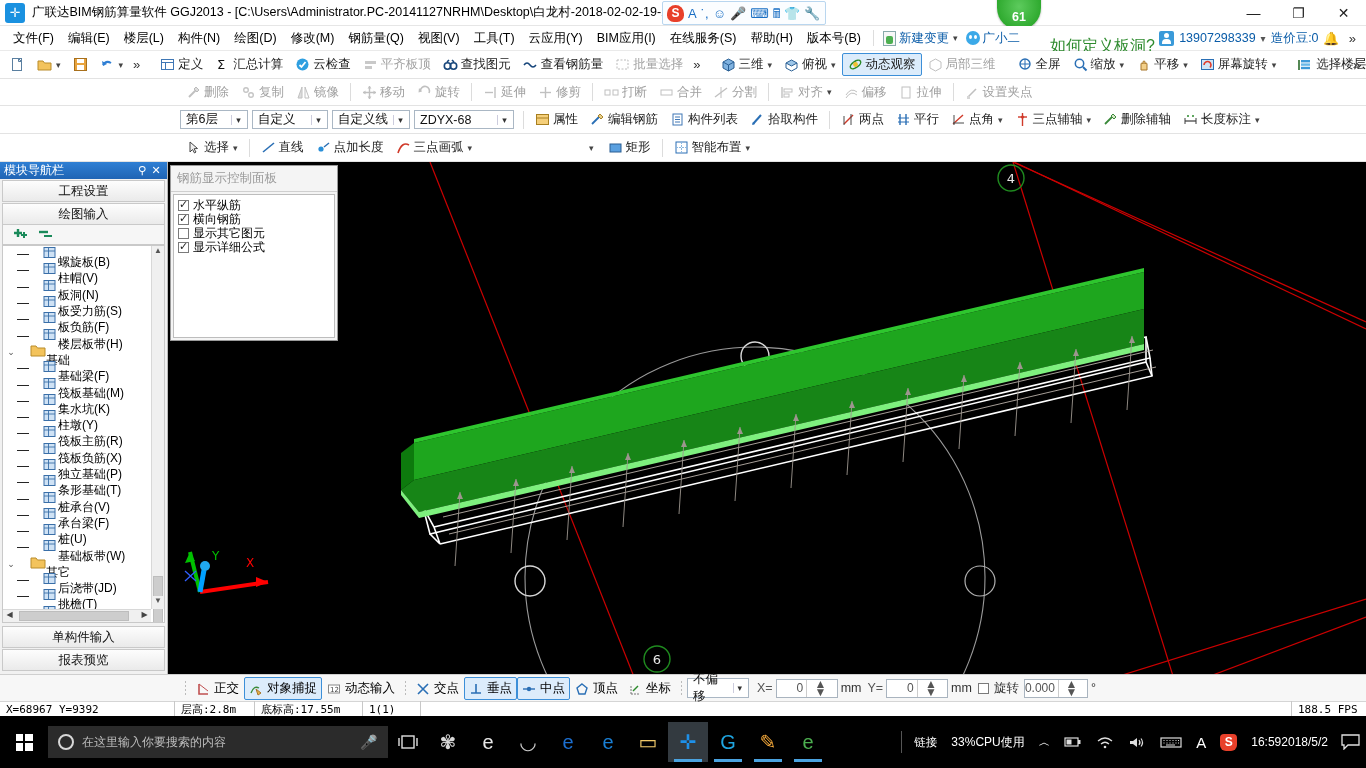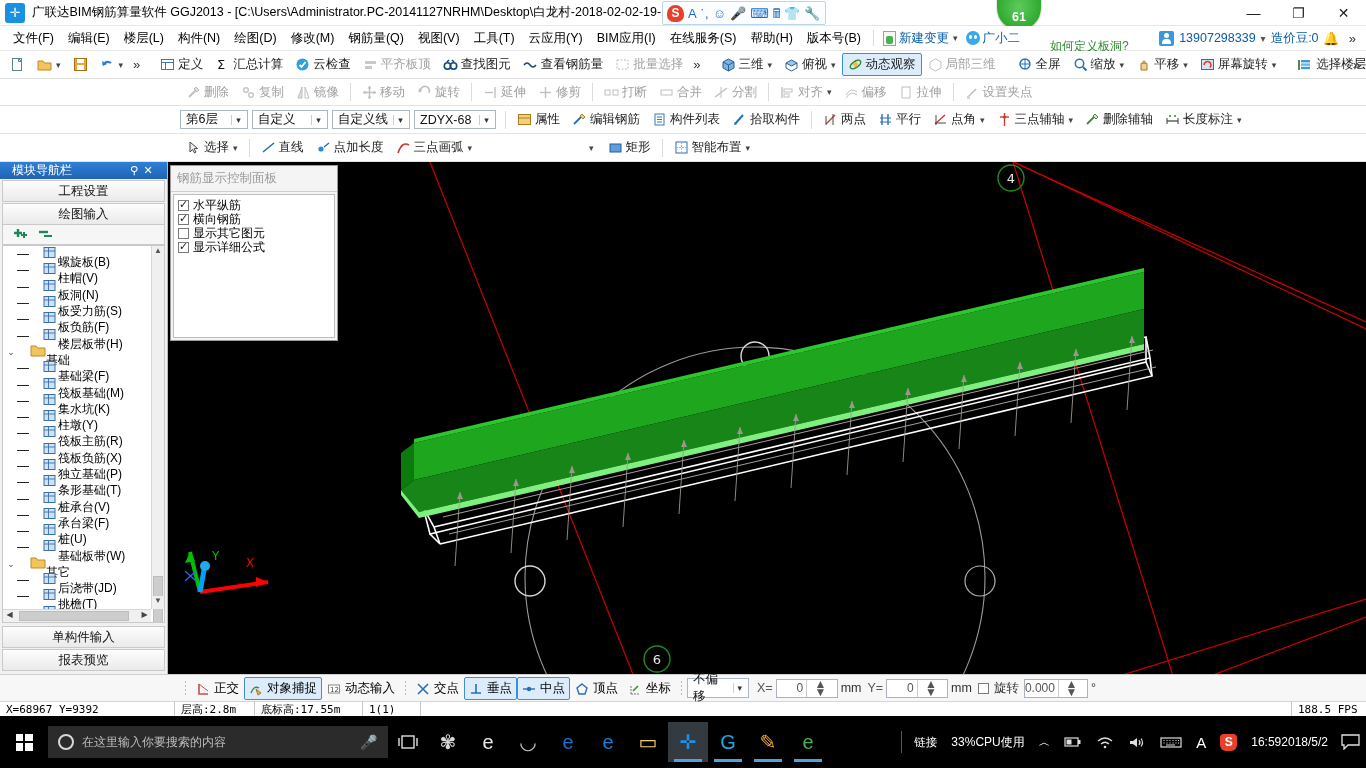--- a/index.html
+++ b/index.html
@@ -46,21 +46,21 @@
   }
   .menubar .mi { padding: 3px 7px; color: #000; white-space: nowrap; cursor: default; }
   .mb-sep { width: 1px; height: 16px; background: #ddd; margin: 0 5px; }
   .mb-new { display: flex; align-items: center; gap: 3px; padding: 2px 4px; }
   .ico-doc { width: 13px; height: 15px; background: #f7f7f7; border: 1px solid #8aa; position: relative; }
   .ico-doc:after { content: ''; position: absolute; left: 2px; bottom: 1px; width: 7px; height: 8px; background: #4caf50; border-radius: 2px;}
   .mb-blue { color: #0a5ca8; }
   .qq-head { width: 14px; height: 14px; border-radius: 50%; background: #3ba9e8; position: relative;}
   .qq-head:before{content:'';position:absolute;left:3px;top:4px;width:3px;height:4px;background:#fff;border-radius:50%;}
   .qq-head:after{content:'';position:absolute;right:3px;top:4px;width:3px;height:4px;background:#fff;border-radius:50%;}
-  .mb-link { color: #2e8b2e; margin-left: 26px; font-size: 12px; margin-top: 17px; }
+  .mb-link { color: #2e8b2e; margin-left: 26px; font-size: 16px; margin-top: 17px; }
   .mb-right { position: absolute; right: 6px; display: flex; align-items: center; gap: 5px; }
   .user-ico { width: 15px; height: 15px; background: #3a9ad9; border-radius: 2px; position: relative;}
   .user-ico:before{content:'';position:absolute;left:5px;top:2px;width:5px;height:5px;border-radius:50%;background:#fff;}
   .user-ico:after{content:'';position:absolute;left:3px;top:8px;width:9px;height:5px;border-radius:4px 4px 0 0;background:#fff;}
   .bell { color: #2a7fd4; font-size: 13px; }
   .chev { color: #555; font-size: 10px; }
 
   
   .toolbar {
     background: #fff; display: flex; align-items: center; flex: none;
@@ -89,21 +89,21 @@
   }
   .combo .cb-arrow { width: 14px; text-align: center; font-size: 9px; color: #333; border-left: 1px solid #ccd; margin-left: 4px;}
 
   
   .main { flex: 1; display: flex; position: relative; min-height: 0; }
 
   
   .navpane { width: 168px; background: #f1f1f1; border-right: 1px solid #b9b9b9; display: flex; flex-direction: column; flex: none; }
   .nav-caption {
     height: 17px; background: linear-gradient(#2f7fd4,#1f64b4); color: #fff; font-size: 12px;
-    display: flex; align-items: center; padding: 0 12px; font-weight: normal;
+    display: flex; align-items: center; padding: 0 4px; font-weight: normal;
   }
   .nav-caption .sp { flex: 1; }
   .nav-caption .b { width: 14px; text-align: center; font-size: 11px; }
   .nav-btn {
     height: 22px; background: linear-gradient(#fdfdfd,#eaeaea); border: 1px solid #c9c9c9;
     margin: 1px 2px 0; display: flex; align-items: center; justify-content: center;
     font-size: 12.5px; color: #111;
   }
   .nav-tools { height: 20px; border: 1px solid #c9c9c9; border-top: none; margin: 0 2px; background: #f6f6f6; display: flex; align-items: center; gap: 8px; padding-left: 8px; }
   .tree {
@@ -582,21 +582,21 @@
       <span class="cb-arrow">▾</span>
     </span>
     <span class="combo" style="width:76px">
       <span>自定义</span>
       <span class="cb-arrow">▾</span>
     </span>
     <span class="combo" style="width:78px">
       <span>自定义线</span>
       <span class="cb-arrow">▾</span>
     </span>
-    <span class="combo" style="width:82px">
+    <span class="combo" style="width:100px">
       <span>ZDYX-68</span>
       <span class="cb-arrow">▾</span>
     </span>
     <span class="tsep"></span>
     <span class="tbtn">
         <span class="gi">
           <svg width="15" height="15">
             <rect x="1.5" y="2.5" width="12" height="10" fill="#f5cf7a" stroke="#a87f20"></rect>
             <path d="M1.5 6h12" stroke="#a87f20"></path>
           </svg>

